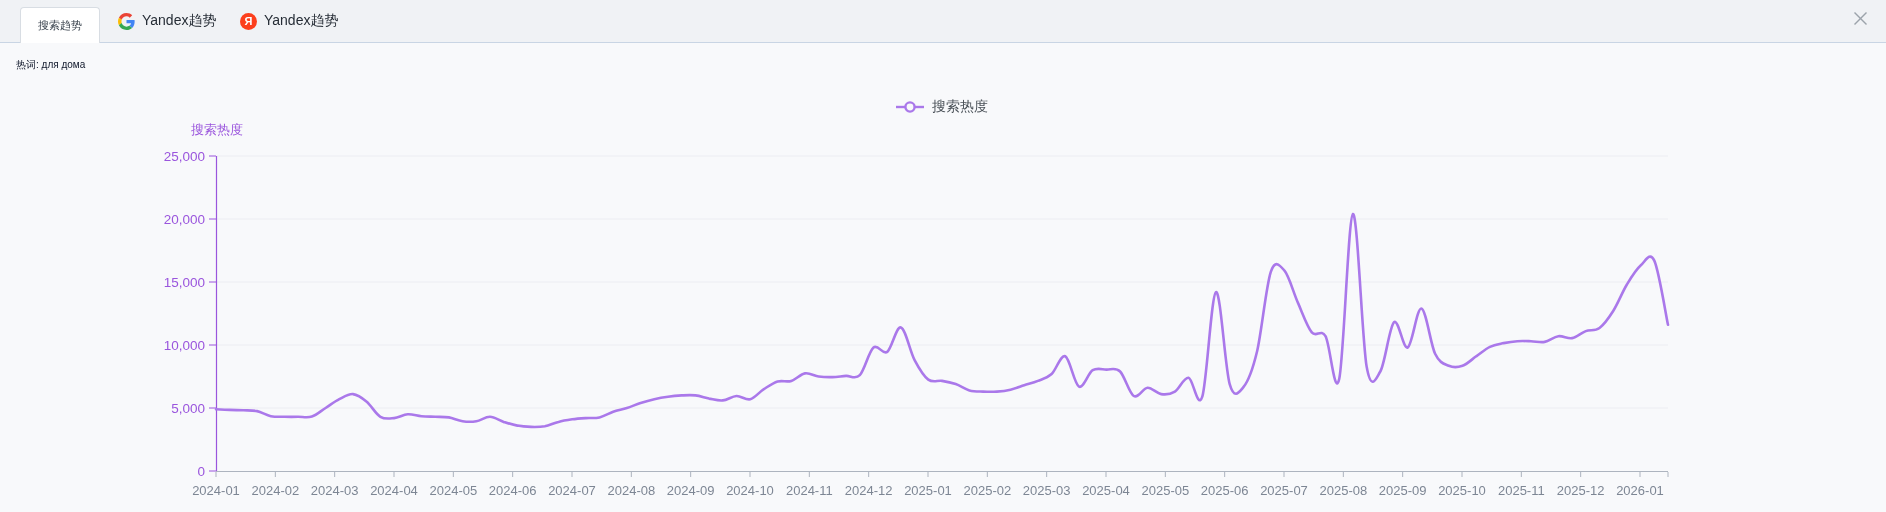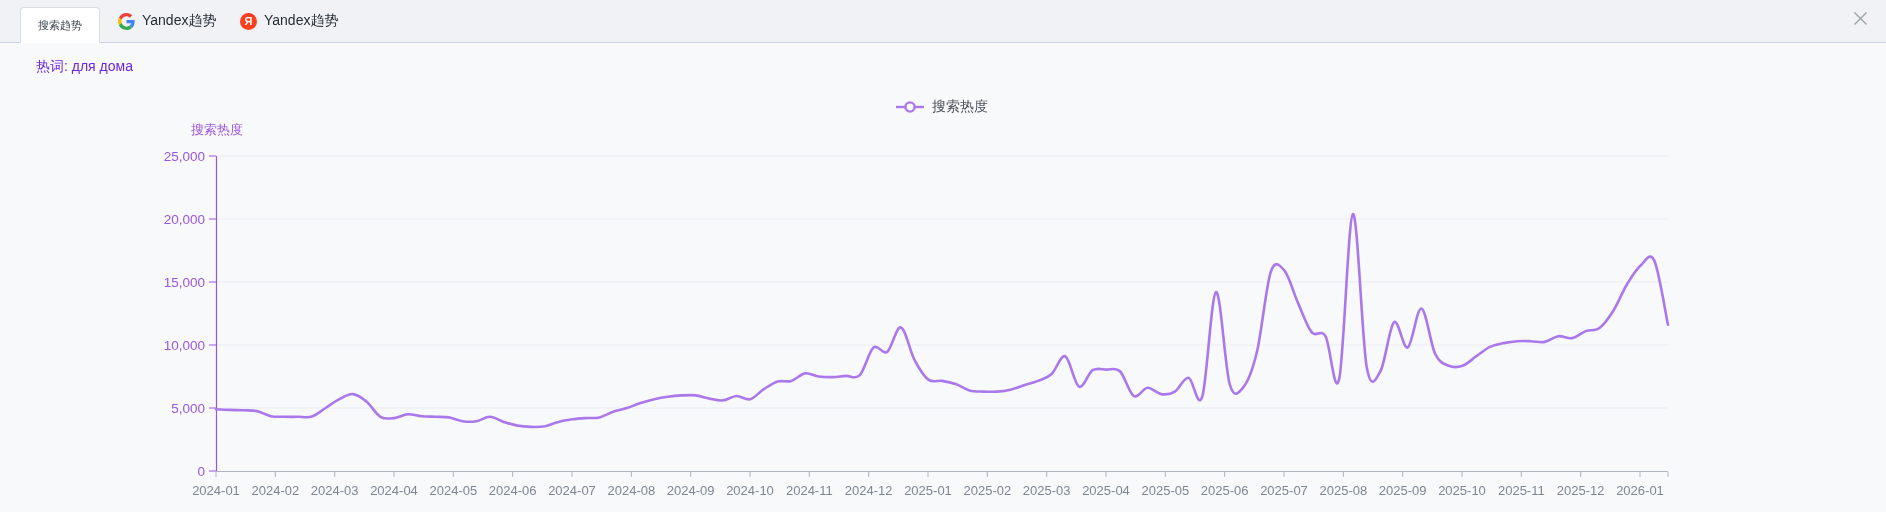--- a/index.html
+++ b/index.html
@@ -30,21 +30,21 @@
   .yandex-badge{
     width:17px;height:17px;border-radius:50%;background:#fc3f1d;color:#ffffff;
     font-size:11px;font-weight:bold;display:flex;align-items:center;justify-content:center;
     line-height:1;
   }
   .close-btn{
     position:absolute;top:8px;right:16px;width:20px;height:20px;
     display:flex;align-items:center;justify-content:center;cursor:pointer;z-index:3;
   }
   
-  .hotword{position:absolute;top:58px;left:36px;font-size:14px;color:#6d28d9;z-index:2;}
+  .hotword{position:absolute;top:58px;left:16px;font-size:10px;color:#0f172a;z-index:2;}
   .legend{
     position:absolute;top:97px;left:896px;height:20px;
     display:flex;align-items:center;gap:8px;
     font-size:14px;color:#4a5158;cursor:pointer;z-index:2;
   }
   .chart-wrap{position:absolute;top:0;left:0;width:1886px;height:512px;}
   svg{display:block;}
 </style>
 </head>
 <body>

